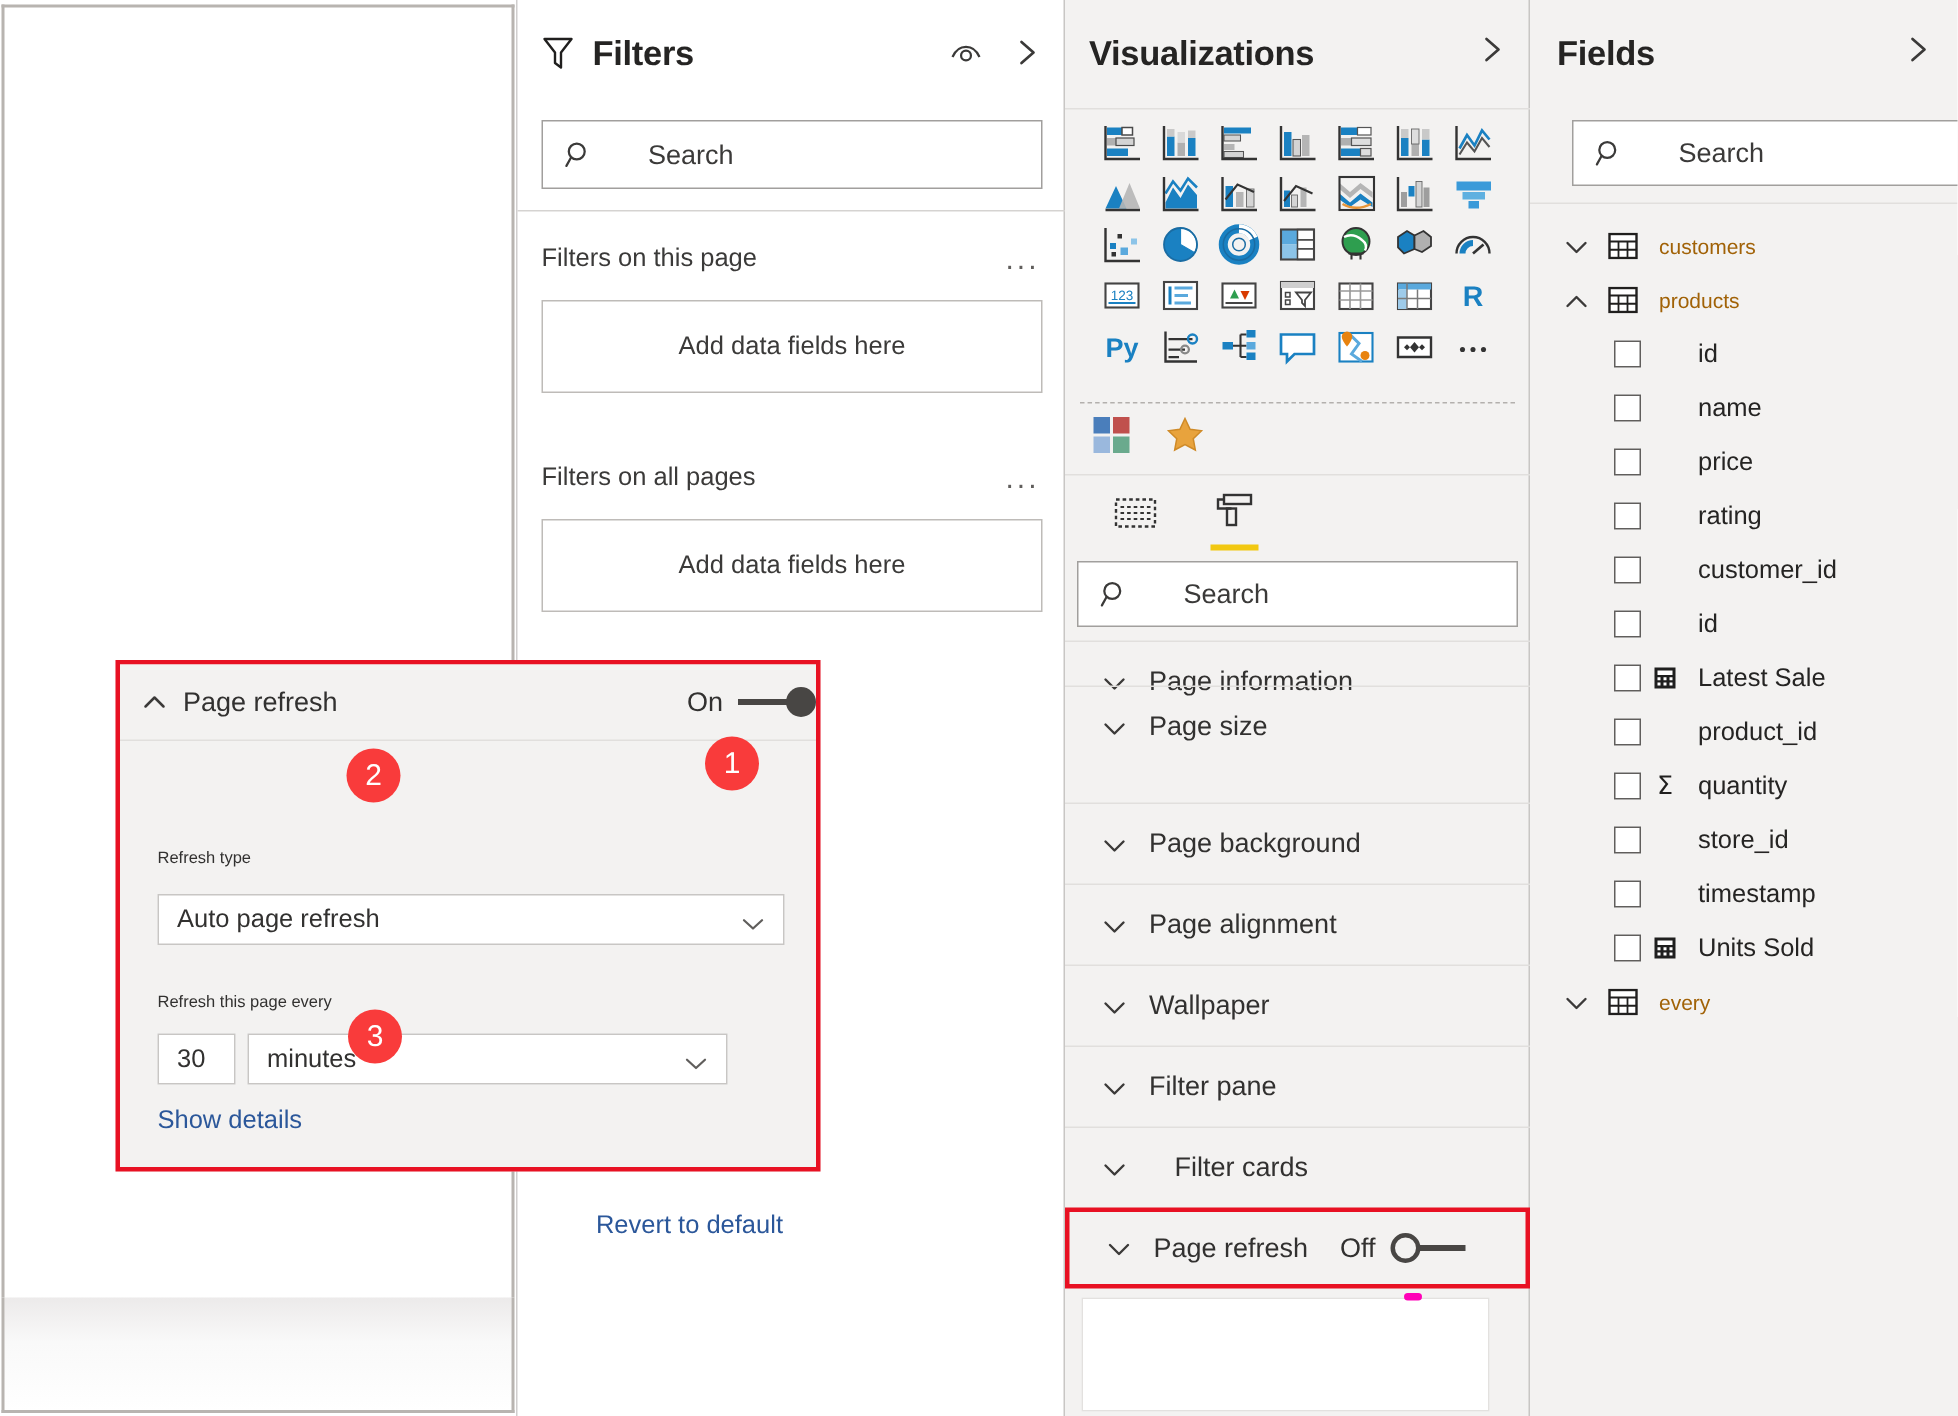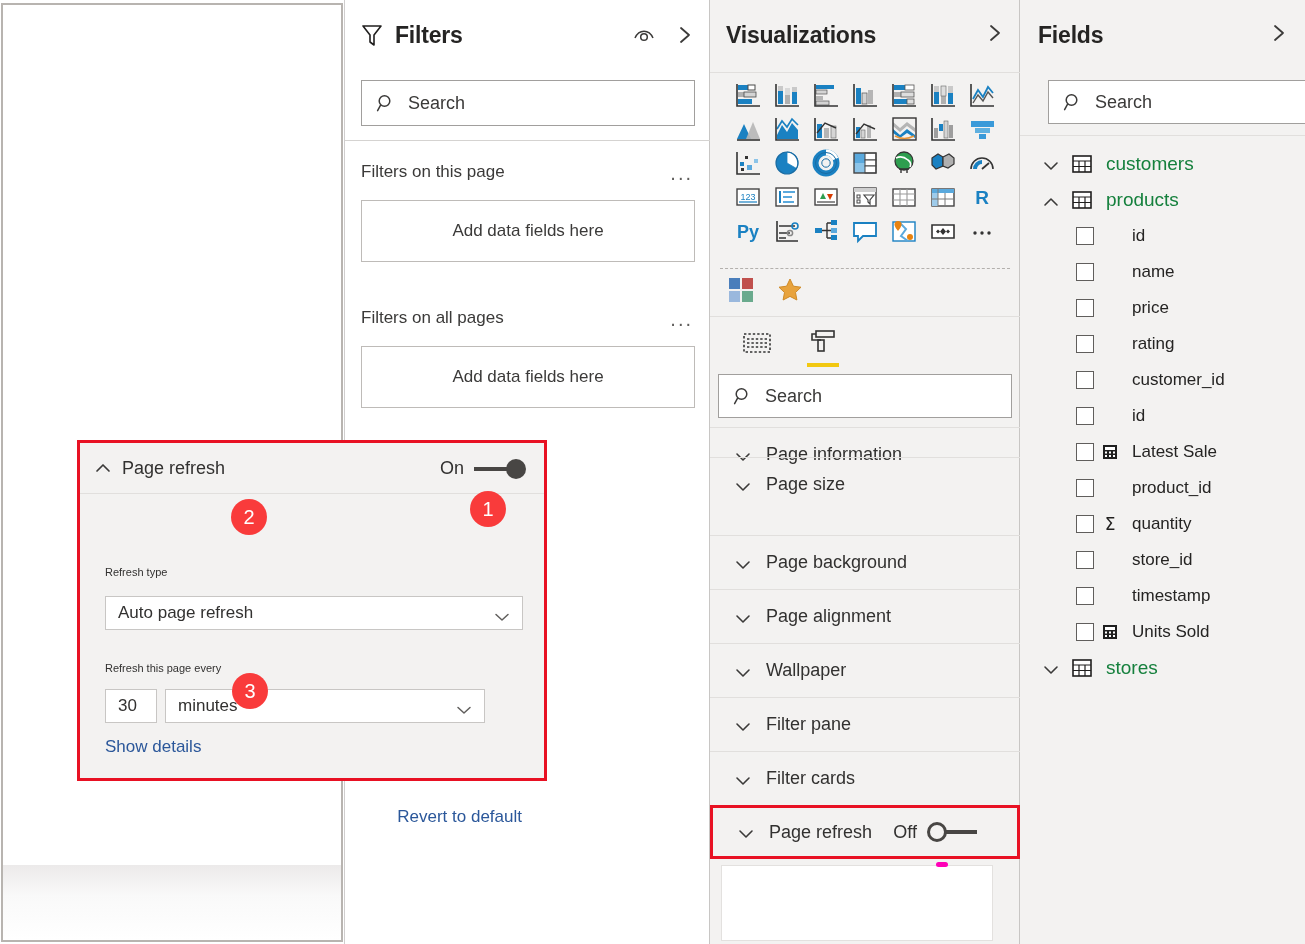--- a/index.html
+++ b/index.html
@@ -68,21 +68,21 @@
   }
   .eye-icon { width: 22px; height: 18px; }
   .chev-right { width: 16px; height: 20px; }
   .filters-searchbox {
     position: absolute; left: 16px; top: 80px;
     width: 334px; height: 46px;
     border: 1px solid #a19f9d; background: #fff;
     display: flex; align-items: center; padding: 0 14px;
   }
   .srch-icon { width: 20px; height: 20px; margin-right: 12px; flex: none; }
-  .srch-ph { font-size: 18px; color: #3b3a39; }
+  .srch-ph { font-size: 18px; color: #3b3a39; margin-left: 24px; }
   .filters-divider {
     position: absolute; left: 0; top: 140px; width: 366px; height: 1px;
     background: #d5d3d1;
   }
   .filter-group-label {
     position: absolute; left: 16px;
     font-size: 17px; color: #3b3a39;
   }
   .filter-group-ellipsis {
     position: absolute; right: 16px;
@@ -108,21 +108,21 @@
   .refresh-card-header {
     position: relative;
     height: 51px;
     display: flex; align-items: center;
     padding-left: 14px;
     border-bottom: 1px solid #e1dfdd;
     background: #f3f2f1;
   }
   .chev-up-sm { width: 18px; height: 14px; margin-right: 10px; }
   .refresh-card-title { font-size: 18px; color: #323130; }
-  .toggle-wrap { margin-left: auto; display: flex; align-items: flex-end; padding-right: 18px; }
+  .toggle-wrap { margin-left: auto; display: flex; align-items: flex-start; }
   .toggle-label { font-size: 18px; color: #323130; margin-right: 10px; }
   .toggle-on { position: relative; width: 52px; height: 20px; }
   .toggle-on .bar { position: absolute; left: 0; top: 8px; width: 42px; height: 4px; background: #484644; }
   .toggle-on .knob { position: absolute; right: 0; top: 0; width: 20px; height: 20px; border-radius: 50%; background: #484644; }
   .refresh-body { position: relative; padding: 0; }
   .fld-label {
     position: absolute; font-size: 11px; color: #323130;
   }
   .input-box {
     position: absolute;
@@ -235,21 +235,21 @@
   }
   .fields-divider {
     position: absolute; left: 0; top: 135px; width: 285px; height: 1px; background: #e1dfdd;
   }
   .fields-list { position: absolute; left: 0; top: 146px; width: 285px; }
   .tbl-row {
     height: 36px; display: flex; align-items: center; padding-left: 22px; cursor: pointer;
   }
   .tbl-row .chev { width: 18px; height: 12px; margin-right: 12px; flex: none; }
   .tbl-icon { width: 20px; height: 18px; margin-right: 14px; flex: none; }
-  .tbl-name { font-size: 19px; color: #15803d; }
+  .tbl-name { font-size: 14px; color: #a16207; }
   .fld-row {
     height: 36px; display: flex; align-items: center; padding-left: 56px; cursor: pointer;
   }
   .chk { width: 18px; height: 18px; border: 1.5px solid #605e5c; background: #fff; flex: none; }
   .fld-badge { width: 20px; height: 18px; margin-left: 6px; flex: none; display:flex; align-items:center; justify-content:center; }
   .fld-name { font-size: 17px; color: #252423; margin-left: 12px; }
   .fld-name.indent-plain { margin-left: 38px; }
 </style>
 </head>
 <body>
@@ -667,21 +667,21 @@
             <path d="M3 3 L9 9 L15 3" fill="none" stroke="#3b3a39" stroke-width="1.6" stroke-linecap="round" stroke-linejoin="round"></path>
           </svg></span>
       <span class="fmt-row-label">Wallpaper</span>
     </div>
     <div class="fmt-row" style="top:697px;">
       <span class="chev-dn"><svg viewBox="0 0 18 12" width="18" height="12">
             <path d="M3 3 L9 9 L15 3" fill="none" stroke="#3b3a39" stroke-width="1.6" stroke-linecap="round" stroke-linejoin="round"></path>
           </svg></span>
       <span class="fmt-row-label">Filter pane</span>
     </div>
-    <div class="fmt-row" style="top:751px;">
+    <div class="fmt-row" style="top:751px;gap:17px;">
       <span class="chev-dn"><svg viewBox="0 0 18 12" width="18" height="12">
             <path d="M3 3 L9 9 L15 3" fill="none" stroke="#3b3a39" stroke-width="1.6" stroke-linecap="round" stroke-linejoin="round"></path>
           </svg></span>
       <span class="fmt-row-label">Filter cards</span>
     </div>
     <div class="fmt-row highlight" style="top:805px;">
       <span class="chev-dn"><svg viewBox="0 0 18 12" width="18" height="12">
             <path d="M3 3 L9 9 L15 3" fill="none" stroke="#3b3a39" stroke-width="1.6" stroke-linecap="round" stroke-linejoin="round"></path>
           </svg></span>
       <span class="fmt-row-label">Page refresh</span>
@@ -824,19 +824,19 @@
       </div>
 
       <div class="tbl-row">
         <span class="chev"><svg viewBox="0 0 18 12" width="18" height="12">
               <path d="M3 3 L9 9 L15 3" fill="none" stroke="#3b3a39" stroke-width="1.6" stroke-linecap="round" stroke-linejoin="round"></path>
             </svg></span>
         <span class="tbl-icon"><svg viewBox="0 0 20 18" width="20" height="18">
               <rect x="1" y="1" width="18" height="16" fill="#fff" stroke="#201f1e" stroke-width="1.6"></rect>
               <path d="M1 6 L19 6 M1 11.5 L19 11.5 M7 6 L7 17 M13 6 L13 17" stroke="#201f1e" stroke-width="1.2"></path>
             </svg></span>
-        <span class="tbl-name">stores</span>
+        <span class="tbl-name">every</span>
       </div>
     </div>
 
   </div>
 
 </div>
 
 </body></html>

